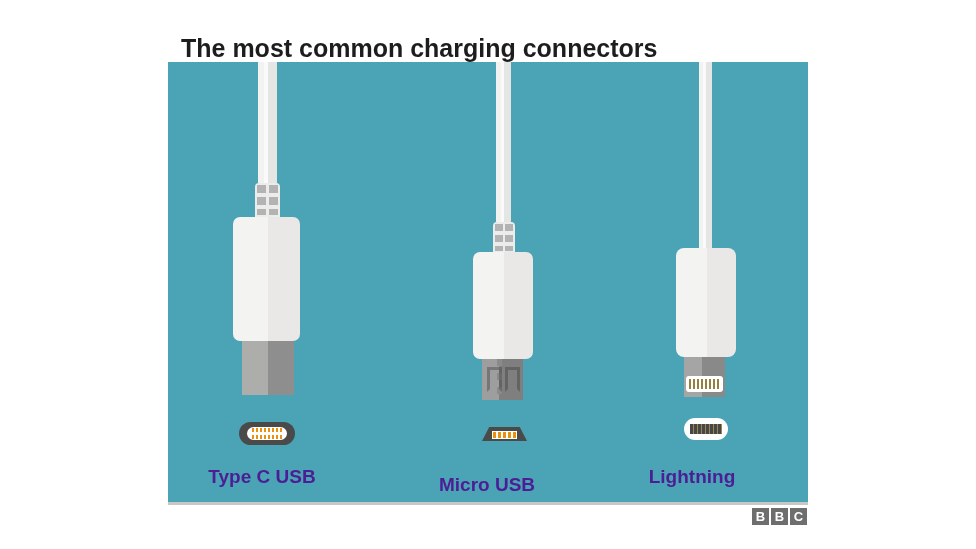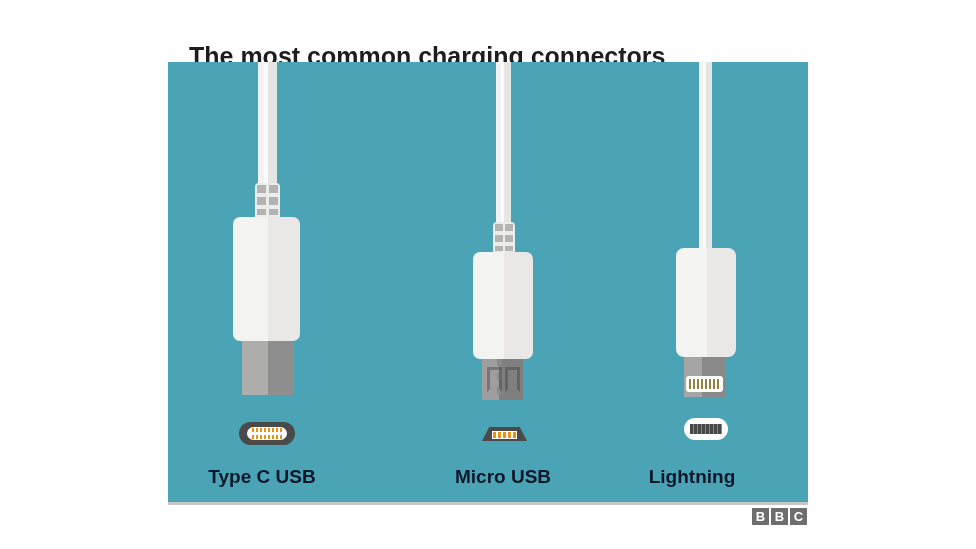--- a/index.html
+++ b/index.html
@@ -1,31 +1,31 @@
 <!DOCTYPE html>
 <html><head>
 <meta charset="utf-8">
 <style>
   html,body{margin:0;padding:0;background:#fff;}
   .canvas{position:relative;width:976px;height:549px;background:#ffffff;overflow:hidden;
           font-family:"Liberation Sans", sans-serif;}
-  .title{position:absolute;left:173px;top:26px;margin:16px;font-size:25px;font-weight:700;
+  .title{position:absolute;left:173px;top:26px;margin:8px;font-size:25px;font-weight:700;
          color:#1d1d1d;letter-spacing:0px;}
   .panel{position:absolute;left:168px;top:62px;width:640px;height:440px;background:#4aa4b5;}
   .underline{position:absolute;left:168px;top:502px;width:640px;height:3px;background:#c7c7c7;}
 
   
   .cable{position:absolute;background:linear-gradient(to right,#f2f2f1 0 30%,#fafafa 30% 55%,#e5e5e4 55%);}
   .relief{position:absolute;background:#ececeb;border-radius:4px 4px 0 0;}
   .ridge-col{position:absolute;top:2px;bottom:2px;width:9px;}
   .ridge-col.l{left:2px;} .ridge-col.r{right:2px;}
   .cbody{position:absolute;background:linear-gradient(to right,#f3f3f2 0 52%,#e9e8e7 52%);}
   .tip{position:absolute;}
   .label{position:absolute;width:180px;top:404px;text-align:center;font-size:19px;
-         font-weight:700;color:#0f172a;}
+         font-weight:700;color:#4c1d95;}
 
   
   .c1 .cable{left:90px;top:0;width:19px;height:121px;}
   .c1 .relief{left:87px;top:121px;width:25px;height:34px;}
   .c1 .ridge-col{background:repeating-linear-gradient(to bottom,#b3b3b3 0 8px,#ececeb 8px 12px);}
   .c1 .cbody{left:65px;top:155px;width:67px;height:124px;border-radius:7px;}
   .c1 .tip{left:74px;top:279px;width:52px;height:54px;
            background:linear-gradient(to right,#adadac 0 50%,#8e8e8e 50%);}
   .portc{position:absolute;left:71px;top:360px;width:56px;height:23px;border-radius:12px;background:#4a4a4a;}
   .portc .inner{position:absolute;left:8px;right:8px;top:5px;bottom:5px;background:#fff;border-radius:7px;}
@@ -44,21 +44,21 @@
   .c2 .seam{position:absolute;left:15px;top:0;width:5px;height:100%;
             background:repeating-linear-gradient(to bottom,#8a8a8a 0 7px,transparent 7px 14px);}
   .slot{position:absolute;top:8px;width:9px;height:19px;border:3px solid rgba(55,55,55,.38);
         border-bottom-color:transparent;}
   .slot.s1{left:5px;} .slot.s2{left:23px;}
   .portm{position:absolute;left:314px;top:365px;width:45px;height:14px;background:#4a4a4a;
          clip-path:polygon(16% 0,84% 0,100% 100%,0 100%);}
   .portm .slotw{position:absolute;left:10px;right:10px;top:4px;height:8px;background:#fff;padding:0;}
   .portm .pins{position:absolute;left:11px;right:11px;top:5px;height:6px;
                background:repeating-linear-gradient(to right,#e8920f 0 3px,#ffffff 3px 5px);}
-  .c2 .label{left:245px;}
+  .c2 .label{left:229px;margin-top:8px;}
 
   
   .c3 .cable{left:531px;top:0;width:13px;height:186px;}
   .c3 .cbody{left:508px;top:186px;width:60px;height:109px;border-radius:8px;}
   .c3 .tip{left:516px;top:295px;width:41px;height:40px;
            background:linear-gradient(to right,#a5a5a5 0 45%,#898989 45%);}
   .c3 .window{position:absolute;left:2px;top:19px;width:37px;height:16px;background:#fff;border-radius:3px;}
   .c3 .goldpins{position:absolute;left:3px;right:3px;top:3px;bottom:3px;
                 background:repeating-linear-gradient(to right,#96803f 0 2px,#ffffff 2px 4px);}
   .portl{position:absolute;left:516px;top:356px;width:44px;height:22px;border-radius:11px;background:#ffffff;}

